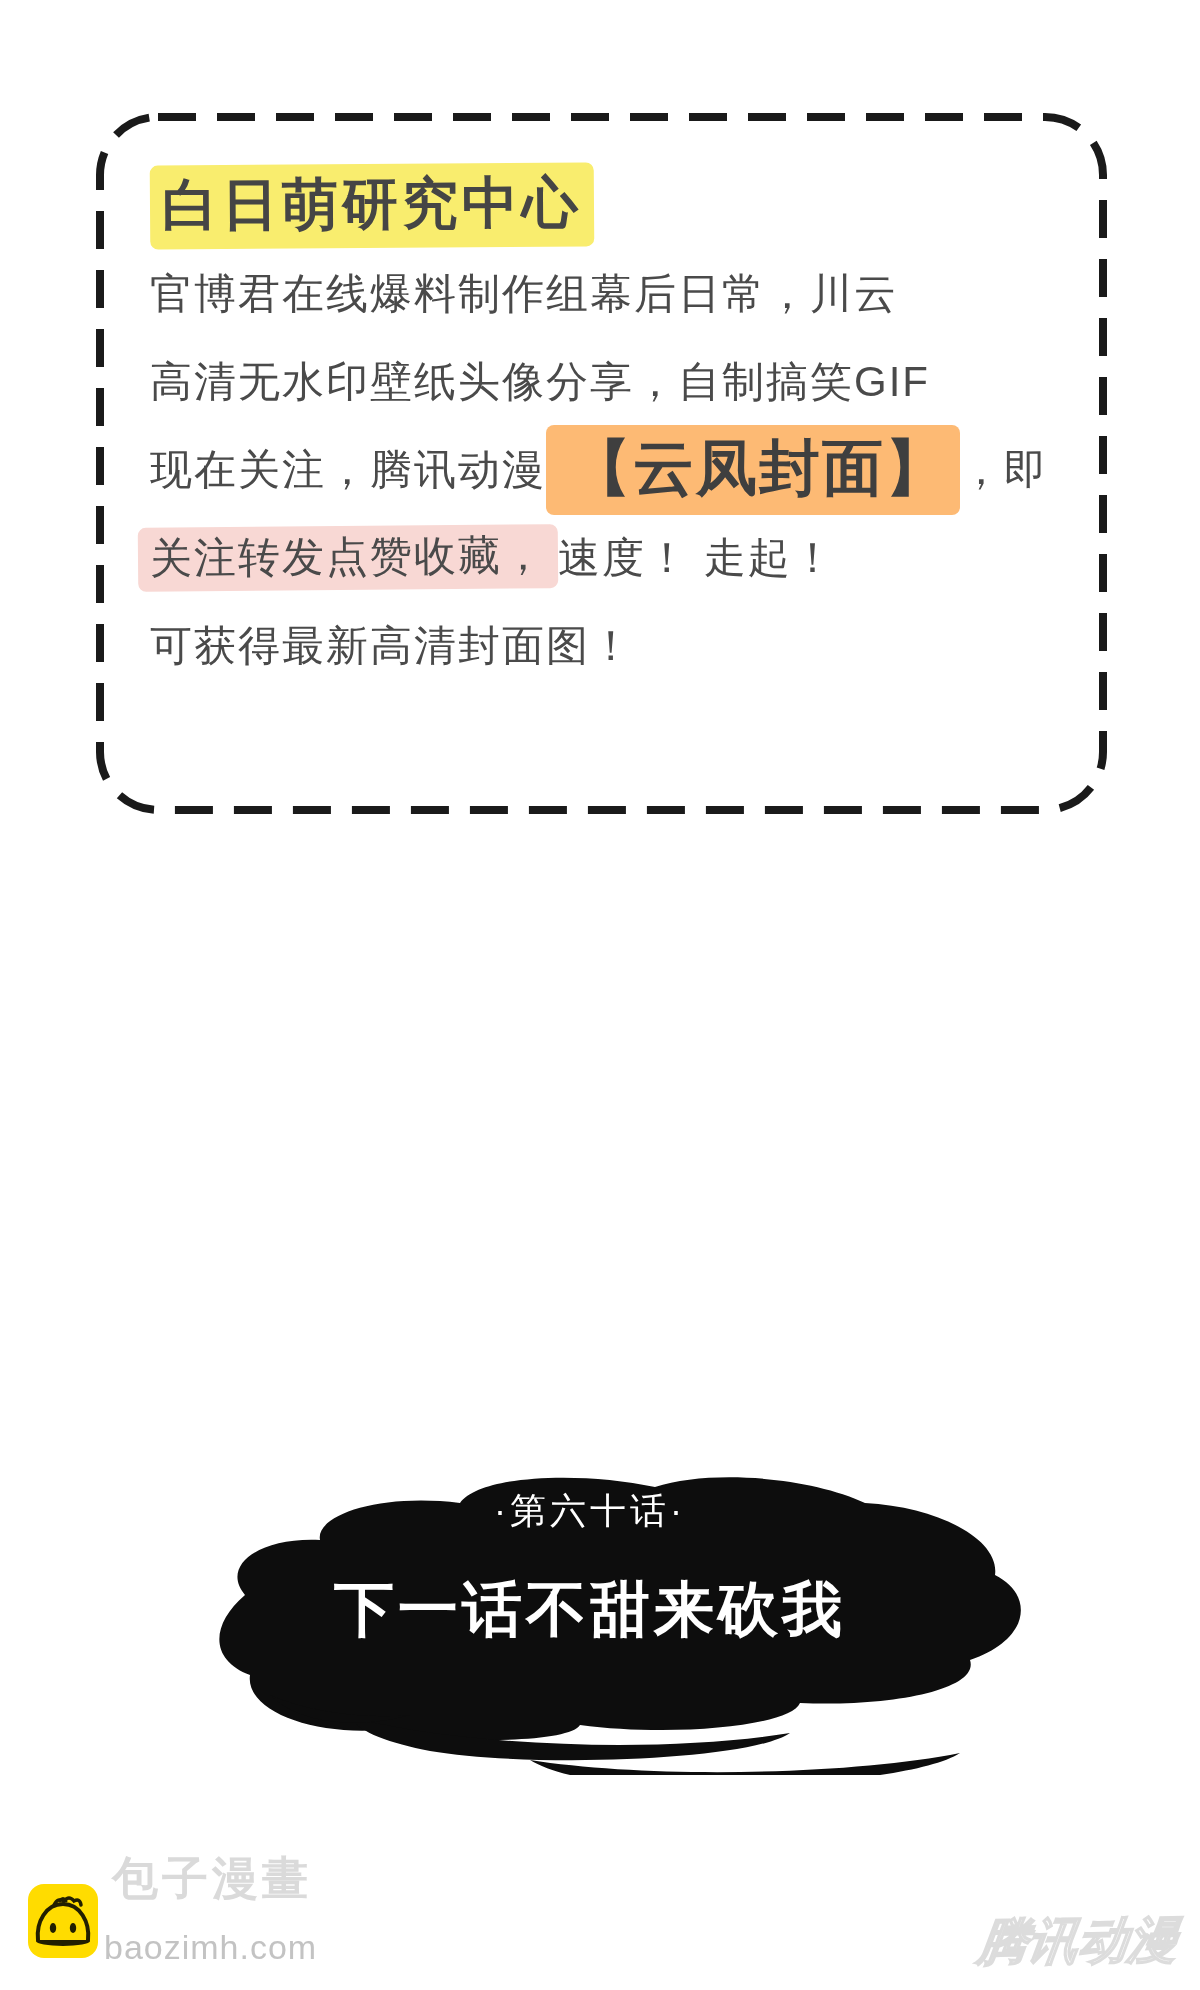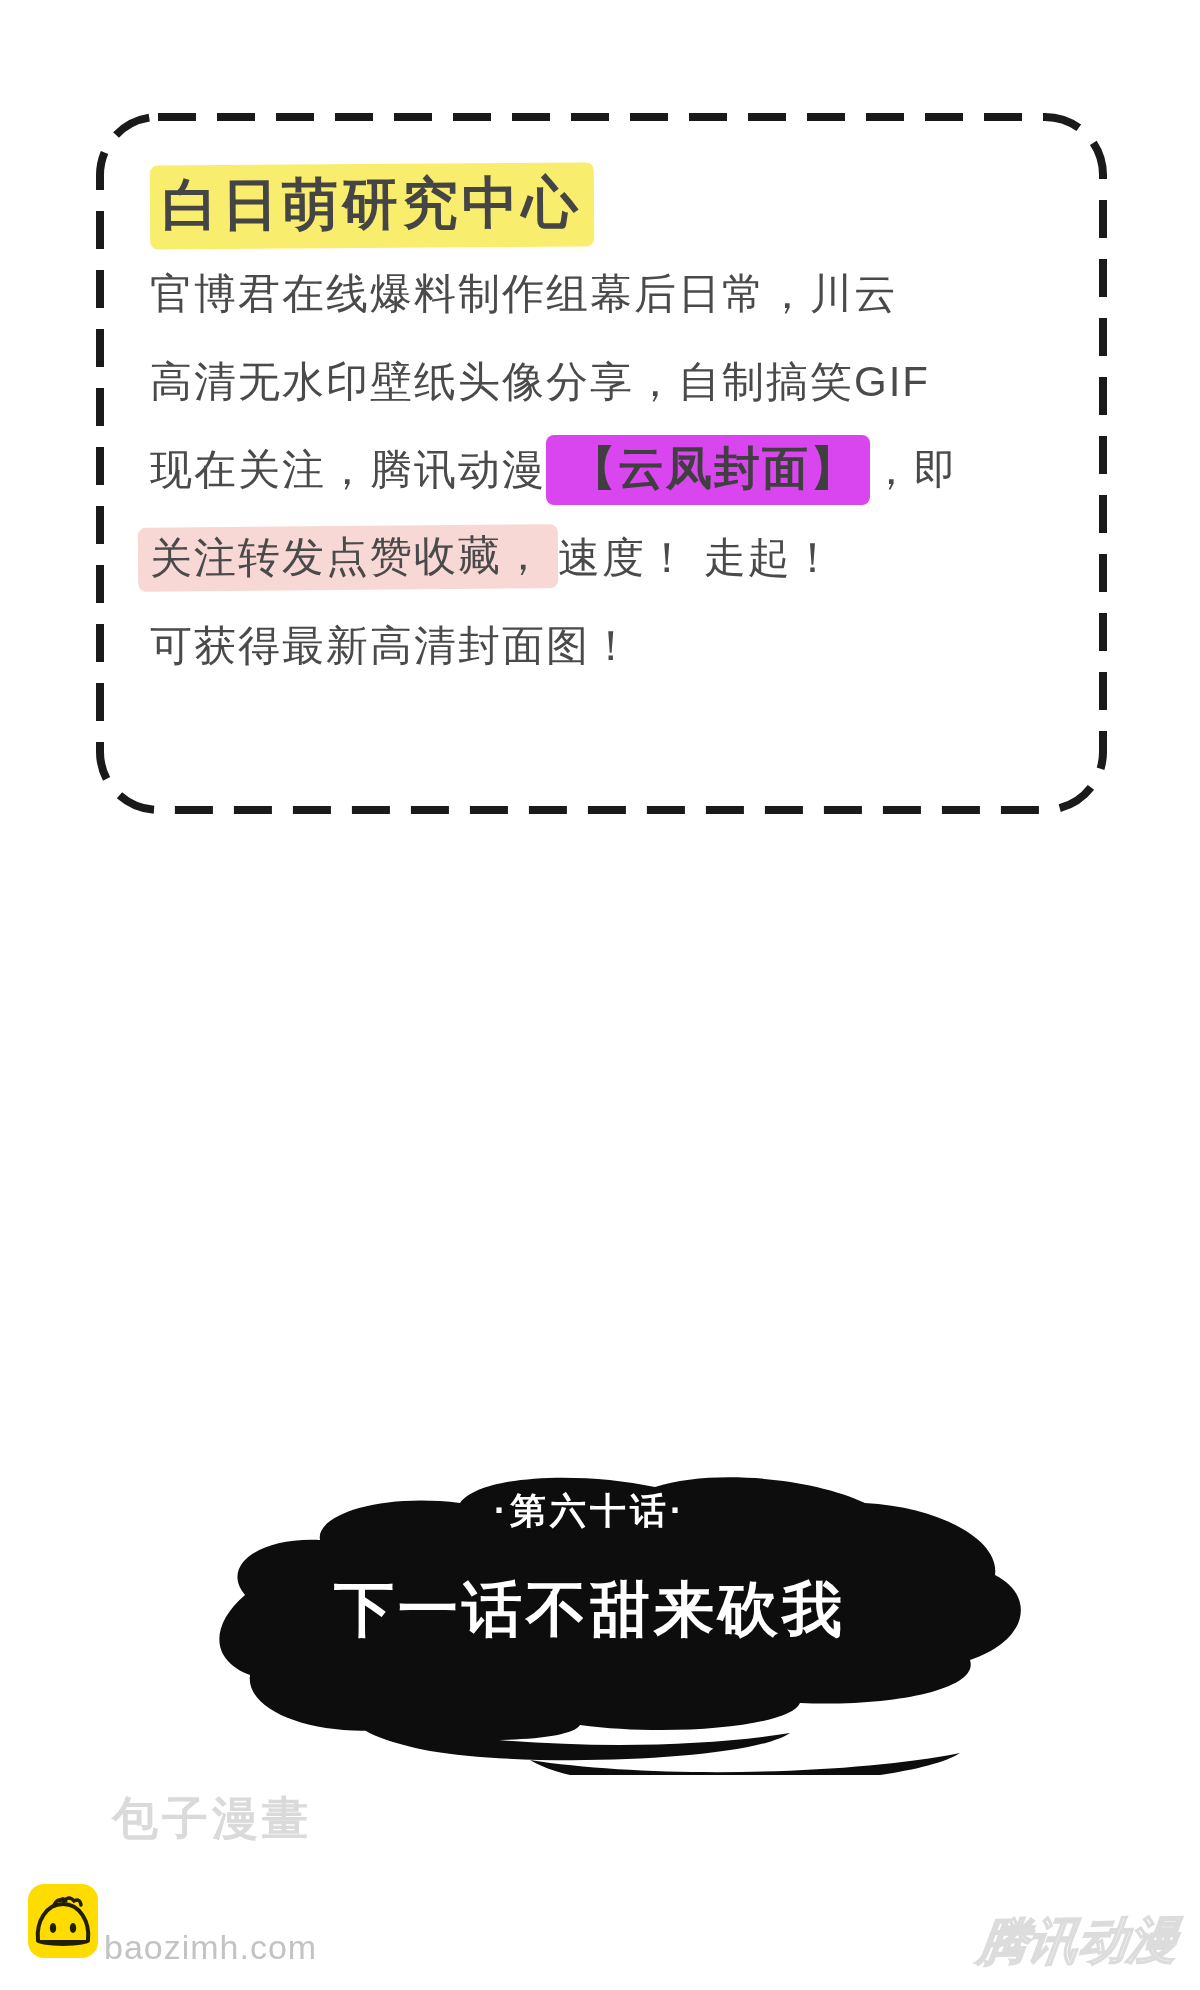--- a/index.html
+++ b/index.html
@@ -19,46 +19,46 @@
     font-size:42px;color:#4a4a4a;letter-spacing:2px;white-space:nowrap;
   }
   .hl{
     display:inline-block;padding:3px 12px 5px 12px;border-radius:8px;
   }
   .hl-yellow{
     background:#f9ed6e;font-size:56px;font-weight:bold;color:#454545;
     letter-spacing:4px;transform:rotate(-0.4deg);
   }
   .hl-blue{
-    background:#d946ef;font-size:46px;font-weight:bold;color:#3f3f3f;
+    background:#fdba74;font-size:61px;font-weight:bold;color:#3f3f3f;
     letter-spacing:2px;
     padding-left:24px;
   }
   .hl-pink{
     background:#f8d8d4;color:#4a4a4a;margin-left:-12px;
     transform:rotate(-0.5deg);
   }
   
   .chapter-banner{
     position:absolute;left:150px;top:1445px;width:880px;height:330px;
     text-align:center;
   }
   .ink-splash{position:absolute;left:0;top:0;}
   .chapter-label{
     position:absolute;left:0;top:42px;width:100%;
-    color:#ffffff;font-size:36px;font-weight:bold;letter-spacing:4px;
+    color:#ffffff;font-size:36px;font-weight:normal;letter-spacing:4px;
   }
   .chapter-title{
     position:absolute;left:0;top:95px;width:100%;
     color:#ffffff;font-size:60px;font-weight:bold;letter-spacing:4px;margin-top:30px;
   }
   
   .site-logo{position:absolute;left:28px;top:1884px;}
   .site-name{
-    position:absolute;left:112px;top:1788px;
+    position:absolute;left:112px;top:1848px;
     font-size:46px;font-weight:bold;color:#dadada;letter-spacing:4px;
   }
   .site-url{
     position:absolute;left:104px;top:1928px;
     font-size:34px;color:#c3c3c3;letter-spacing:1px;
   }
   .watermark{
     position:absolute;left:978px;top:1908px;width:210px;
     font-size:50px;font-weight:bold;font-style:italic;
     transform:skewX(-8deg) rotate(-1deg);

